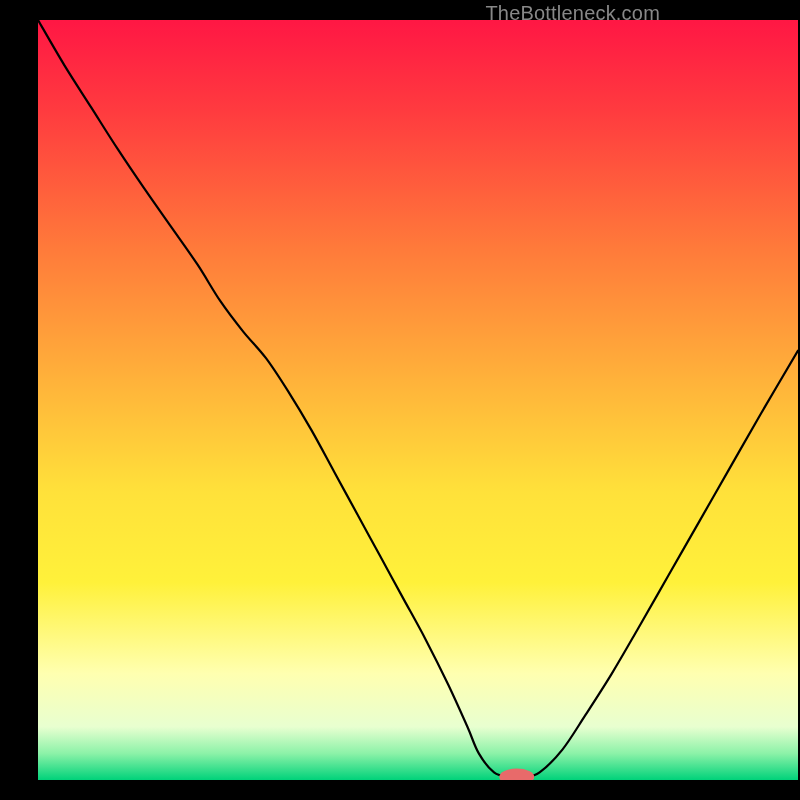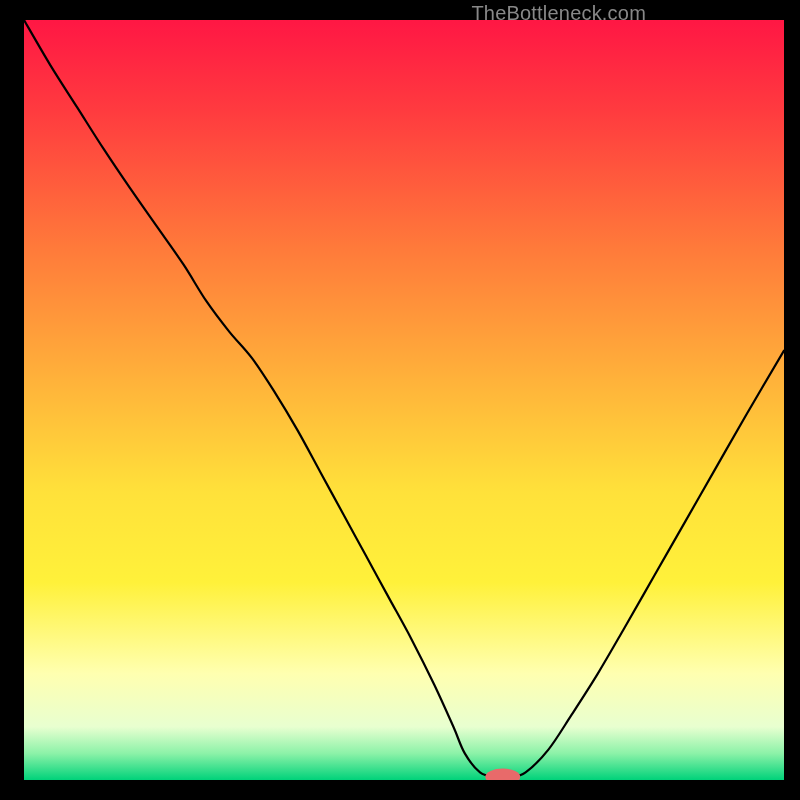--- a/index.html
+++ b/index.html
@@ -6,21 +6,21 @@
     margin: 0;
     padding: 0;
     width: 800px;
     height: 800px;
     background: #000;
     overflow: hidden;
     font-family: Arial, Helvetica, sans-serif;
   }
   .frame {
     position: absolute;
-    left: 4px;
+    left: 18px;
     top: 0;
     width: 648px;
     height: 800px;
     background: #000;
   }
   .plot {
     position: absolute;
     left: 20px;
     top: 20px;
     width: 760px;

